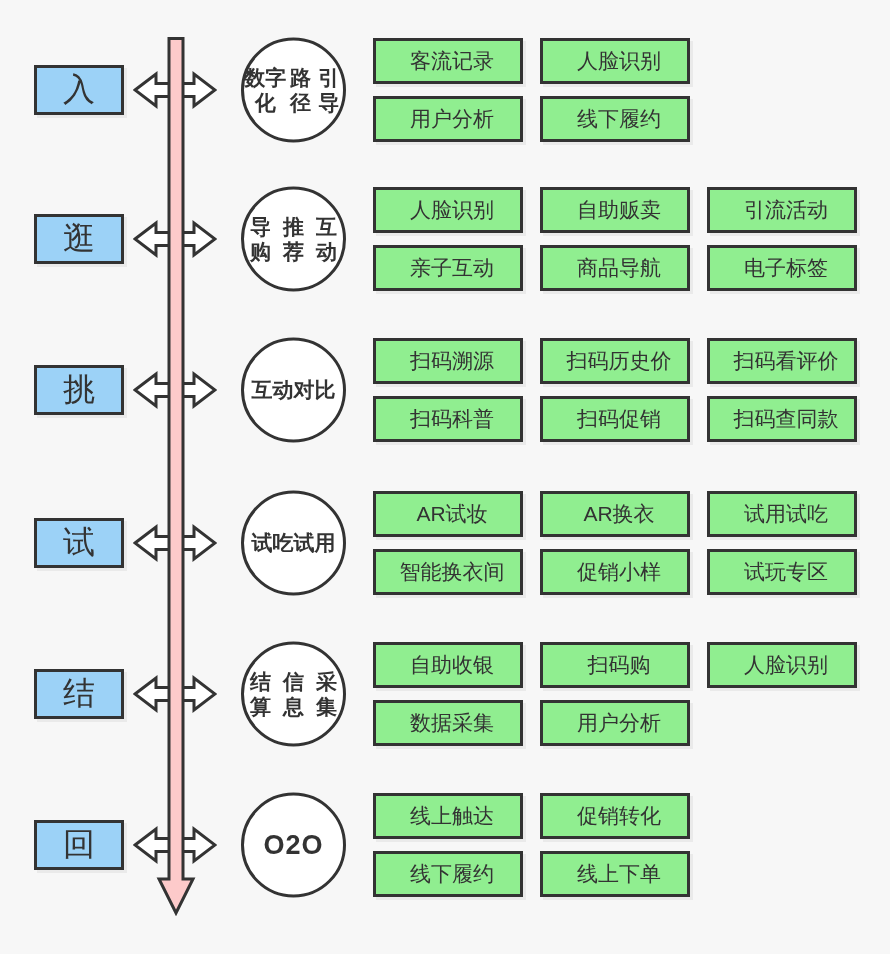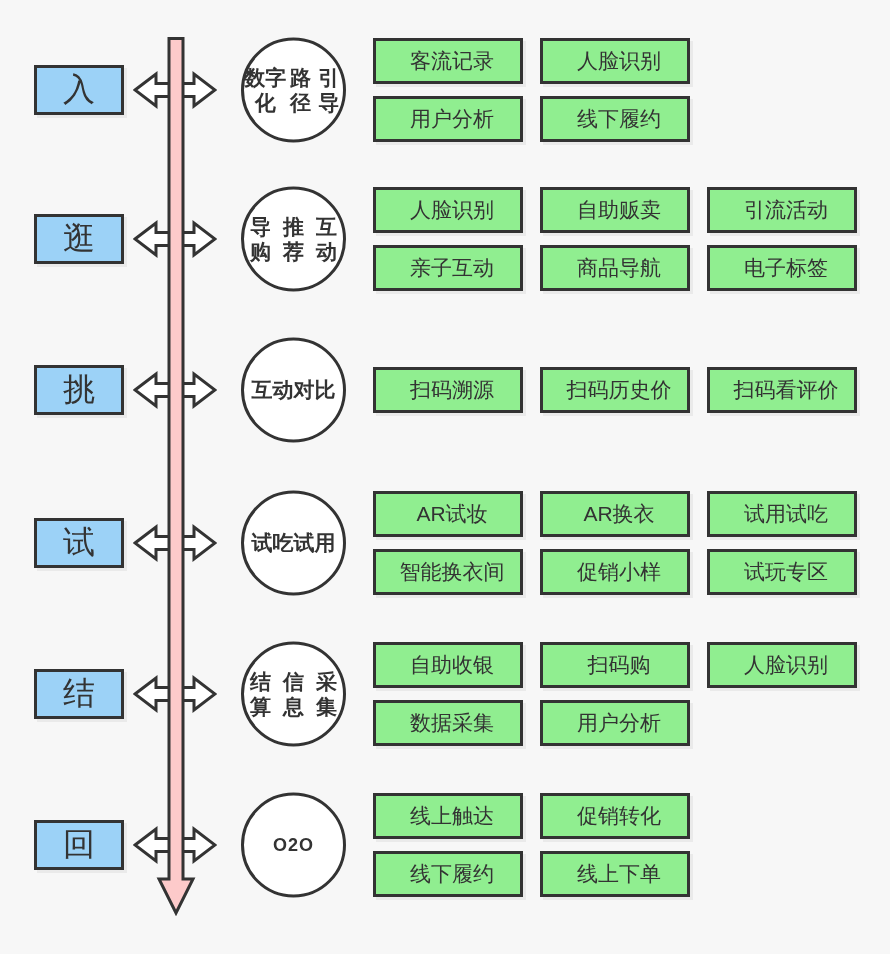--- a/index.html
+++ b/index.html
@@ -40,21 +40,21 @@
   .connector { position:absolute; left:133px; top:50%; transform:translateY(-50%); }
   .hub {
     position:absolute; left:241px; top:50%; transform:translateY(-50%);
     width:105px; height:105px;
     background:#ffffff;
     border:3px solid var(--border);
     border-radius:50%;
     display:flex; align-items:center; justify-content:center;
     font-weight:bold; font-size:21px; line-height:1.18; text-align:center;
   }
-  .hub.single { font-size:18px; letter-spacing:1px; }
+  .hub.single { font-size:27px; letter-spacing:1px; }
   .items {
     position:absolute; left:373px; top:50%; transform:translateY(-50%);
     display:flex; flex-direction:column; gap:12px;
   }
   .item-row { display:flex; gap:17px; }
   .item {
     width:150px; height:46px;
     background:var(--item-fill);
     border:3px solid var(--border);
     display:flex; align-items:center; justify-content:center;
@@ -132,20 +132,25 @@
     <div class="hub">
       <span>互动</span>
       <span>对比</span>
     </div>
     <div class="items">
       <div class="item-row">
         <div class="item">扫码溯源</div>
         <div class="item">扫码历史价</div>
         <div class="item">扫码看评价</div>
       </div>
+      <div class="item-row">
+        <div class="item">扫码科普</div>
+        <div class="item">扫码促销</div>
+        <div class="item">扫码查同款</div>
+      </div>
     </div>
   </div>
 
   <div class="row" style="top:468px">
     <div class="stage">
       <span>试</span>
     </div>
     <svg class="connector" width="84" height="40" viewBox="0 0 84 40">
       <polygon class="conn-poly" points="2,20 23,4 23,13.5 61,13.5 61,4 82,20 61,36 61,26.5 23,26.5 23,36"></polygon>
     </svg>

